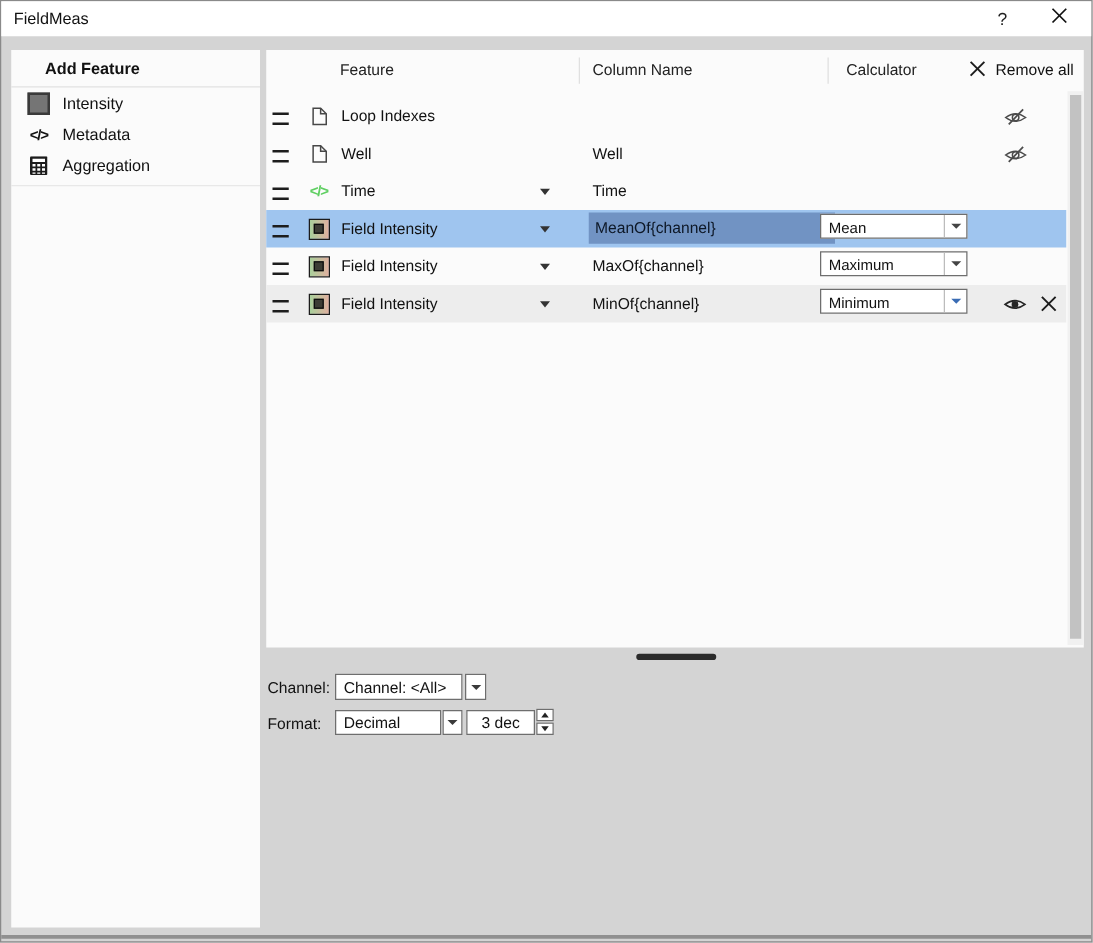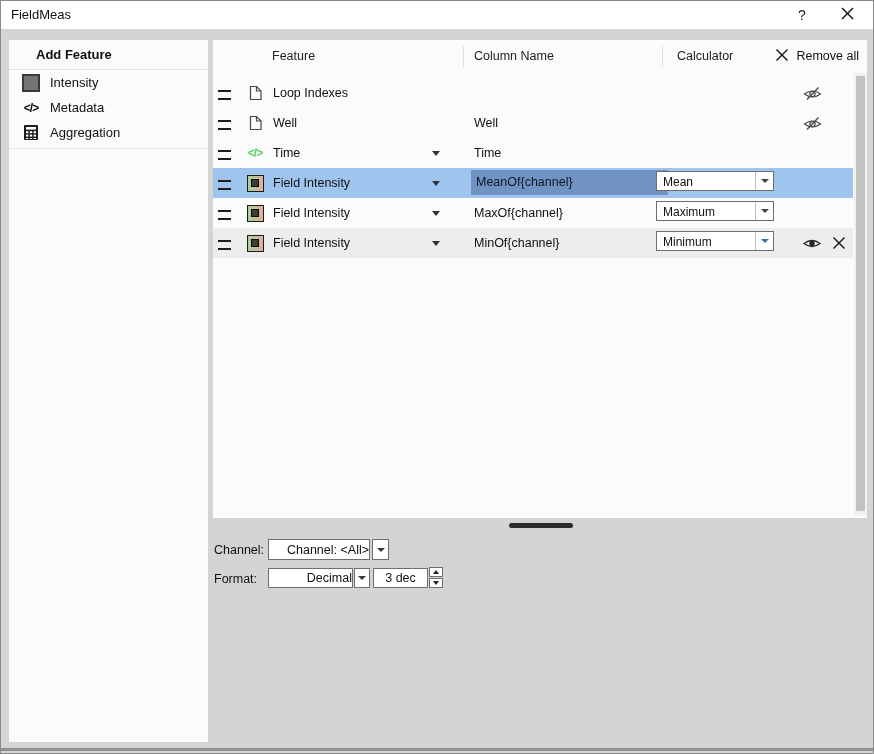--- a/index.html
+++ b/index.html
@@ -50,21 +50,21 @@
   .combo.active .carr{border-top-color:var(--arrow_blue,#3a6cb4);}
   .row-eye{position:absolute;left:588px;top:7px;width:22px;height:16px;display:flex;align-items:center;justify-content:center;}
   .row-x{position:absolute;left:617px;top:7px;width:18px;height:16px;display:flex;align-items:center;justify-content:center;}
 
   .vscroll{position:absolute;left:641px;top:33px;bottom:2px;width:13px;background:#f1f1f1;}
   .vscroll .thumb{position:absolute;left:2px;right:2px;top:3px;bottom:5px;background:#c2c2c2;}
 
   
   .splitter{position:absolute;left:508px;top:522px;width:64px;height:5px;border-radius:2.5px;background:var(--splitter,#2b2b2b);}
   .flabel{position:absolute;font-size:12.5px;color:#111;}
-  .fbox{position:absolute;background:#fff;border:1px solid var(--combo_border,#6e6e6e);box-sizing:border-box;font-size:12.5px;color:#111;text-align:right;}
+  .fbox{position:absolute;background:#fff;border:1px solid var(--combo_border,#6e6e6e);box-sizing:border-box;font-size:12.5px;color:#111;}
   .fbox .inner{padding-left:6px;line-height:19px;white-space:nowrap;}
   .fbtn{position:absolute;background:#fff;border:1px solid var(--combo_border,#6e6e6e);box-sizing:border-box;display:flex;align-items:center;justify-content:center;}
   .fbtn .arr{width:0;height:0;border-left:4px solid transparent;border-right:4px solid transparent;border-top:4.5px solid #3a3a3a;}
   .decbox{text-align:center;}
   .spinner{position:absolute;left:428px;top:566px;width:14px;height:22px;}
   .spinbtn{position:absolute;left:0;width:14px;height:10px;background:#fff;border:1px solid var(--combo_border,#6e6e6e);box-sizing:border-box;display:flex;align-items:center;justify-content:center;}
   .spinbtn.up{top:0;} .spinbtn.down{top:11px;}
   .spinbtn .tri-up{width:0;height:0;border-left:3.5px solid transparent;border-right:3.5px solid transparent;border-bottom:4px solid #222;}
   .spinbtn .tri-down{width:0;height:0;border-left:3.5px solid transparent;border-right:3.5px solid transparent;border-top:4px solid #222;}
 

